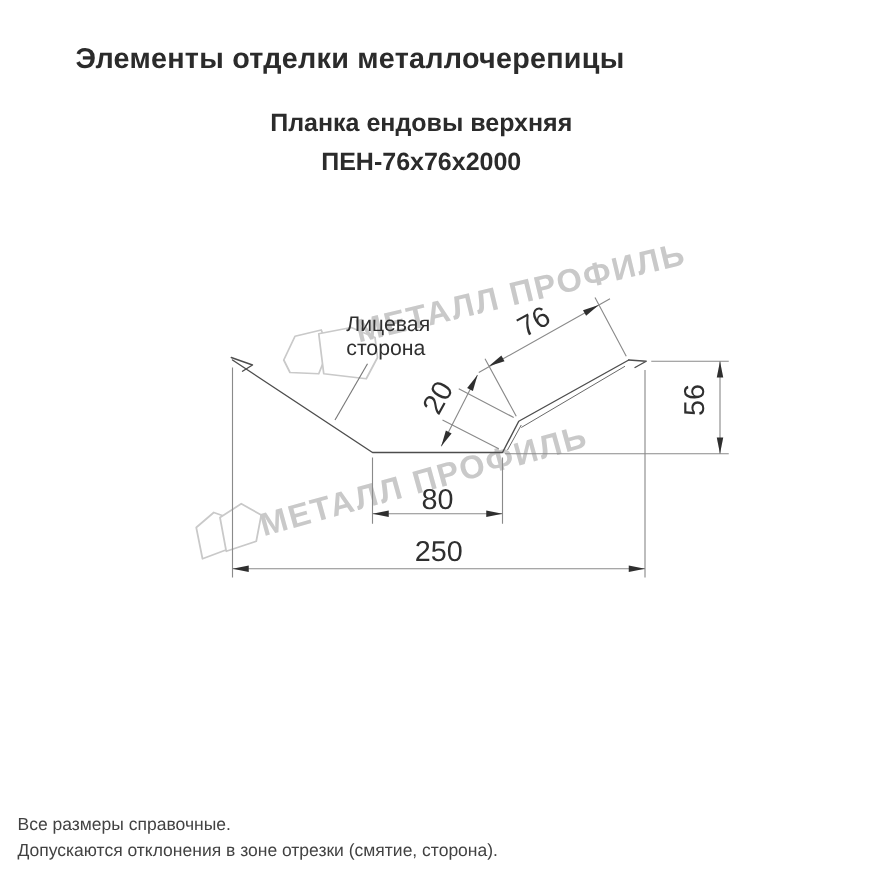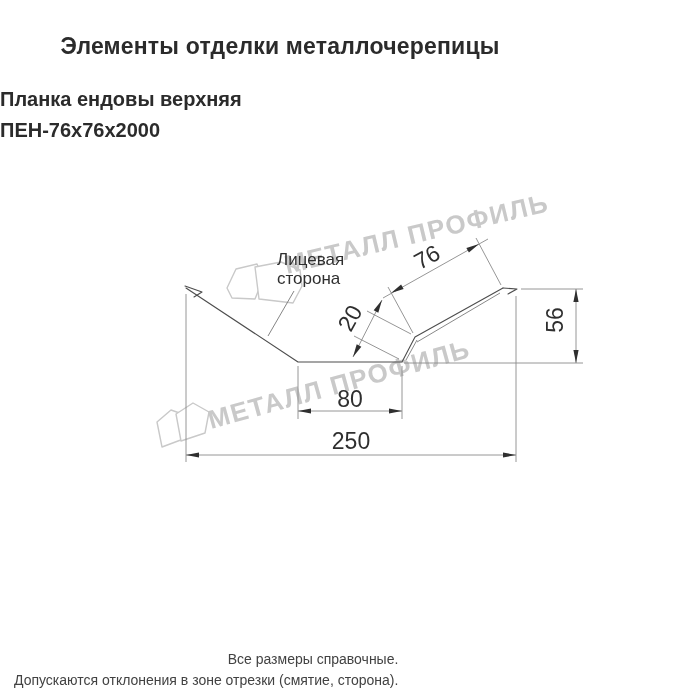--- a/index.html
+++ b/index.html
@@ -5,29 +5,29 @@
   html,body{margin:0;padding:0;background:#fff;}
   .page{
     position:relative;width:700px;height:700px;background:#ffffff;
     font-family:"Liberation Sans", sans-serif;overflow:hidden;
   }
   .main-title{
     position:absolute;top:33px;left:0;width:560px;text-align:center;
     font-size:23px;font-weight:bold;color:#2b2b2b;letter-spacing:.2px;
   }
   .subtitle{
-    position:absolute;top:88px;left:0;width:674px;text-align:left;
+    position:absolute;top:88px;left:0;width:674px;text-align:center;
     font-size:20px;font-weight:bold;color:#2b2b2b;
   }
   .product-code{
-    position:absolute;top:119px;left:0;width:674px;
+    position:absolute;top:119px;left:0;width:674px;text-align:center;
     font-size:20px;font-weight:bold;color:#2b2b2b;
   }
   .footer{
-    position:absolute;left:14px;top:649px;font-size:14px;line-height:21px;color:#424242;text-align:right;
+    position:absolute;left:14px;top:649px;font-size:14px;line-height:21px;color:#424242;
   }
   svg{position:absolute;left:0;top:0;}
   .profile{stroke:#4d4d4d;stroke-width:1.1;fill:none;stroke-linejoin:round;stroke-linecap:round;}
   .profile-thin{stroke:#6a6a6a;stroke-width:.8;fill:none;}
   .dimline{stroke:#8a8a8a;stroke-width:.9;fill:none;}
   .leader{stroke:#777;stroke-width:.9;fill:none;}
   .arrow{fill:#2f2f2f;stroke:none;}
   .dimtext{font-family:"Liberation Sans",sans-serif;font-size:23px;fill:#2f2f2f;}
   .labeltext{font-family:"Liberation Sans",sans-serif;font-size:17px;fill:#2f2f2f;}
   .wmtext{font-family:"Liberation Sans",sans-serif;font-size:26px;font-weight:700;

